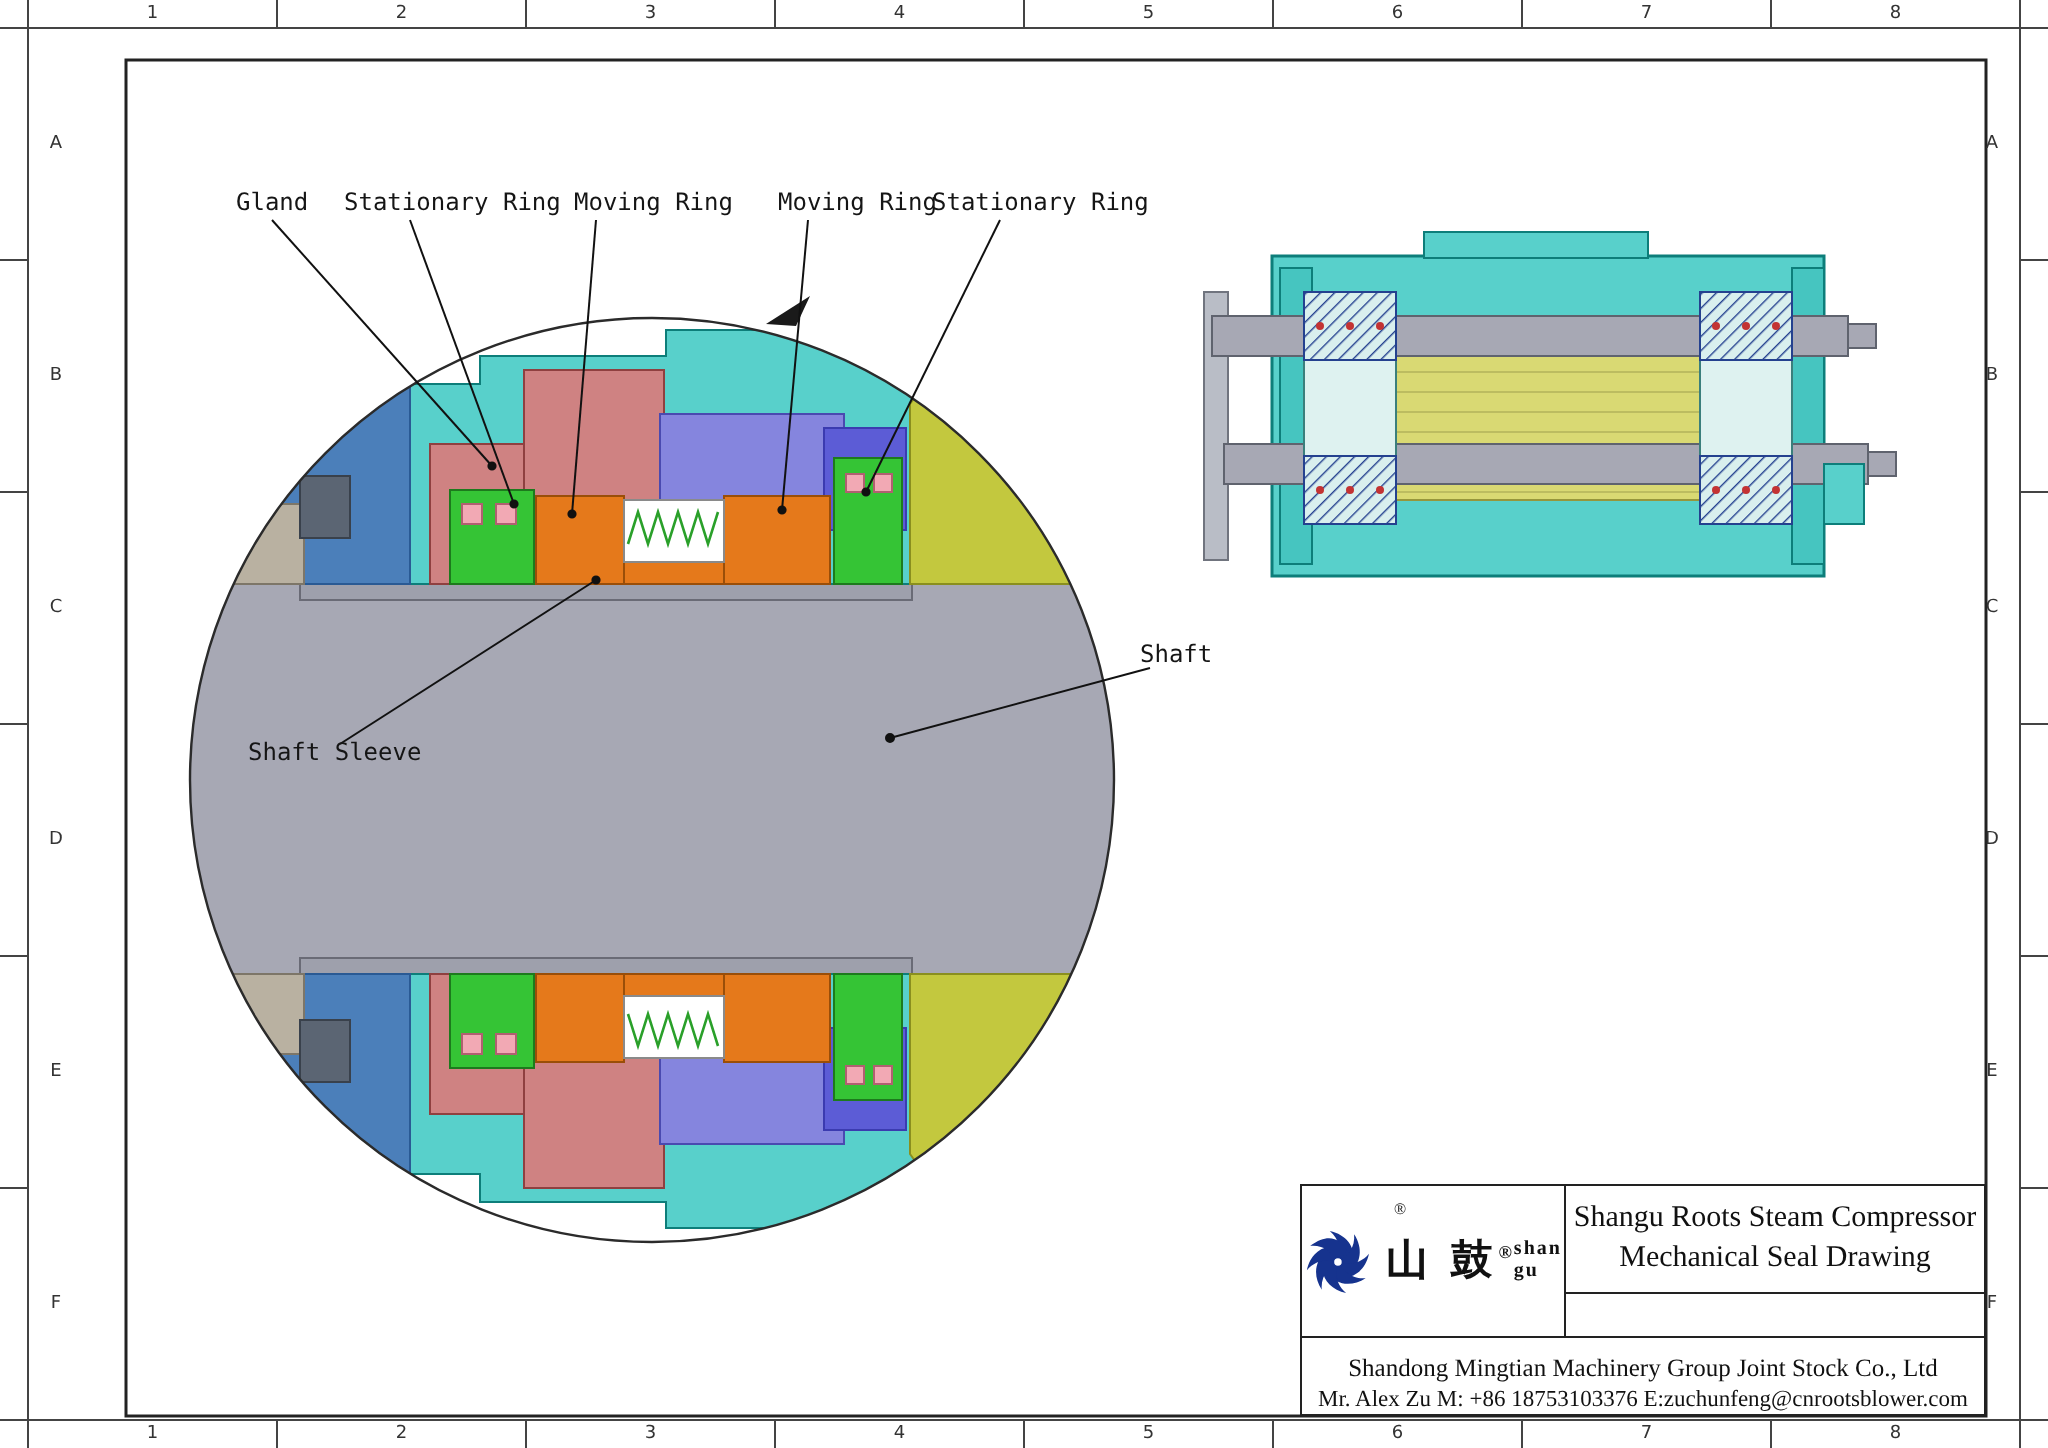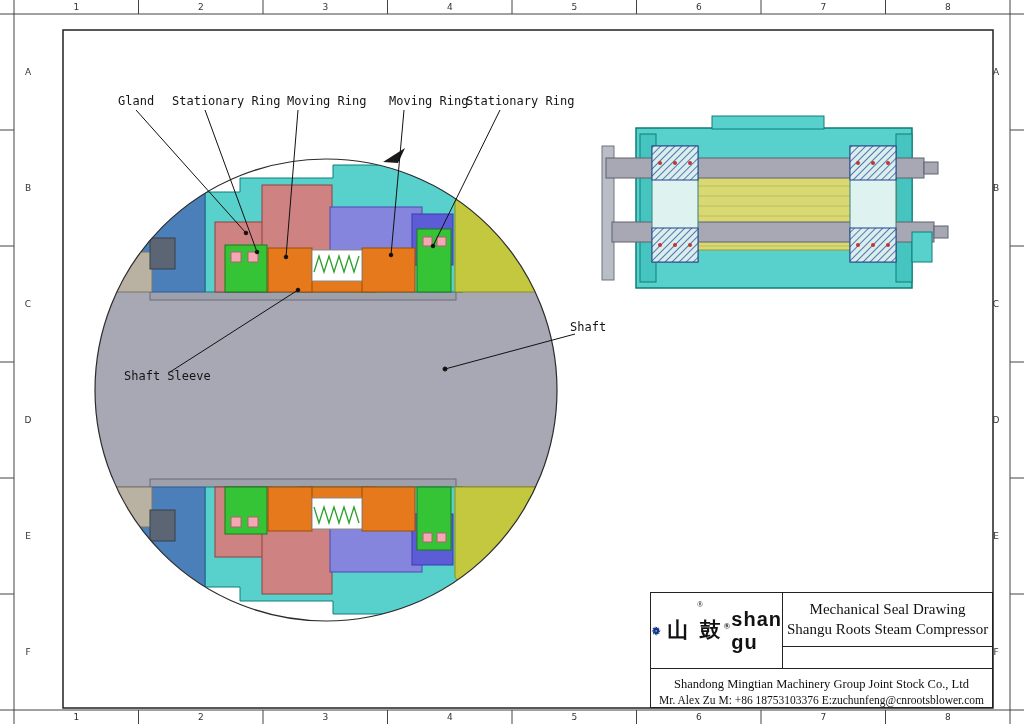--- a/index.html
+++ b/index.html
@@ -35,21 +35,21 @@
   .title-block{position:absolute;left:650px;top:592px;width:343px;height:116px;
                border:1px solid #222;background:#fff;color:#111;
                font-family:"Liberation Serif",serif}
   .tb-row1{display:flex;height:76px;border-bottom:1px solid #222}
   .tb-logo{width:132px;border-right:1px solid #222;display:flex;align-items:center;
            justify-content:center;gap:6px;position:relative}
   .tb-reg-pin{position:absolute;left:46px;top:7px;font-size:8px}
   .tb-logo-text{display:flex;flex-direction:row;align-items:center;gap:1px}
   .tb-cn{font-weight:bold;font-size:21px;letter-spacing:3px;line-height:1.05;white-space:nowrap}
   .tb-cn sup{font-size:9px;letter-spacing:0;vertical-align:super}
-  .tb-py{font-weight:bold;font-size:20px;font-family:Liberation Sans, sans-serif;letter-spacing:1px}
+  .tb-py{font-weight:bold;font-size:10px;font-family:Liberation Serif, serif;letter-spacing:1px}
   .tb-title{flex:1;display:flex;flex-direction:column}
   .tb-title-inner{height:54px;border-bottom:1px solid #222;display:flex;flex-direction:column;
                   align-items:center;justify-content:center;font-size:15px;line-height:1.3}
   .tb-title-spacer{flex:1}
   .tb-row2{height:38px;display:flex;flex-direction:column;align-items:center;justify-content:flex-end;
            font-size:12.5px;line-height:1.25}
   .tb-contact{font-size:11.5px}
 </style>
 </head>
 <body>
@@ -234,22 +234,22 @@
         </svg>
         <div class="tb-logo-text">
           <div class="tb-cn">
             <span>山 鼓</span><sup>®</sup>
           </div>
           <div class="tb-py">shan gu</div>
         </div>
       </div>
       <div class="tb-title">
         <div class="tb-title-inner">
+          <div>Shangu Roots Steam Compressor</div>
           <div>Mechanical Seal Drawing</div>
-          <div>Shangu Roots Steam Compressor</div>
         </div>
         <div class="tb-title-spacer"></div>
       </div>
     </div>
     <div class="tb-row2">
       <div>Shandong Mingtian Machinery Group Joint Stock Co., Ltd</div>
       <div class="tb-contact">Mr. Alex Zu M: +86 18753103376 E:zuchunfeng@cnrootsblower.com</div>
     </div>
   </div>
 

